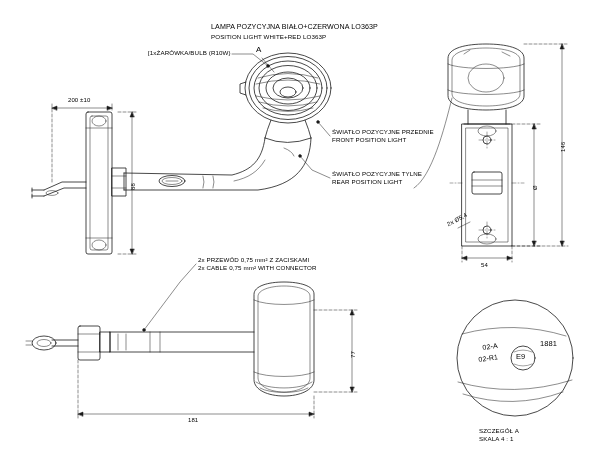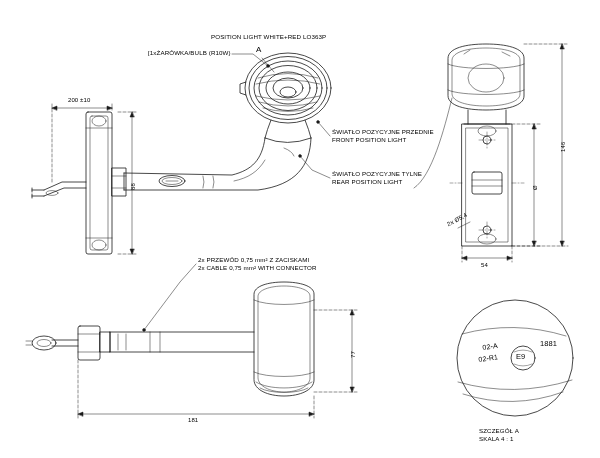--- a/index.html
+++ b/index.html
@@ -254,20 +254,21 @@
       <circle cx="515" cy="358" r="58"></circle>
       <path d="M462 334 q52 -14 104 2" stroke-width="0.5"></path>
       <path d="M458 382 q56 16 114 -2" stroke-width="0.5"></path>
       <path d="M463 394 q50 16 100 -2" stroke-width="0.5"></path>
 
       <circle cx="523" cy="358" r="12"></circle>
       <path d="M514 352 q9 -4 18 0 M514 364 q9 4 18 0" stroke-width="0.4"></path>
     </g>
   </svg>
 
+  <div class="lbl title" style="left:211px; top:23px;">LAMPA POZYCYJNA BIAŁO+CZERWONA LO363P</div>
   <div class="lbl" style="left:211px; top:33px;">POSITION LIGHT WHITE+RED LO363P</div>
 
   <div class="lbl" style="left:148px; top:49px;">[1xŻARÓWKA/BULB (R10W)</div>
 
   <div class="lbl" style="left:256px; top:46px; font-size:8px;">A</div>
 
   <div class="lbl" style="left:332px; top:128px;">ŚWIATŁO POZYCYJNE PRZEDNIE</div>
   <div class="lbl" style="left:332px; top:136px;">FRONT POSITION LIGHT</div>
 
   <div class="lbl" style="left:332px; top:170px;">ŚWIATŁO POZYCYJNE TYLNE</div>

